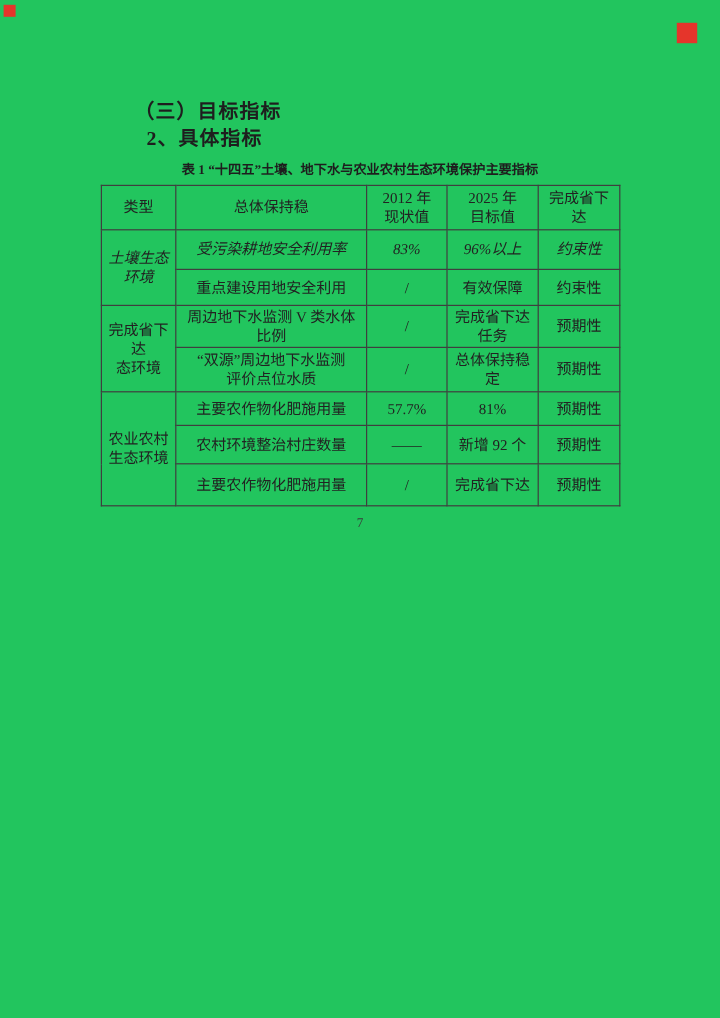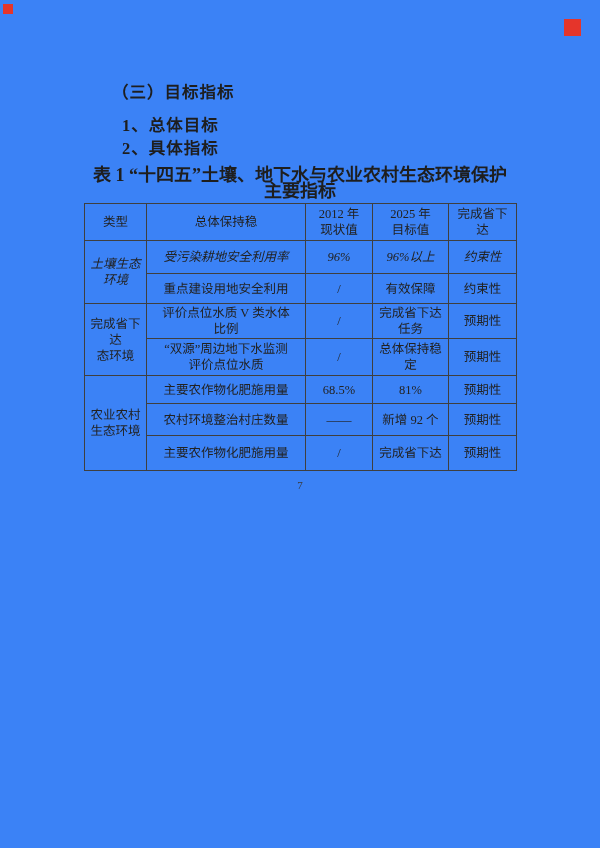--- a/index.html
+++ b/index.html
@@ -1,20 +1,20 @@
 <!DOCTYPE html>
 <html lang="zh-CN"><head>
 <meta charset="utf-8">
 <style>
   html, body { margin: 0; padding: 0; background: #ffffff; }
   .page {
     position: relative;
     width: 600px;
     height: 848px;
-    background: #3b82f6;
+    background: #22c55e;
     overflow: hidden;
     font-family: "Liberation Serif", "DejaVu Serif", serif;
     color: #1e1e1e;
   }
   .content { padding: 80px 88px 0 88px; }
 
   .red-mark { position: absolute; background: #e5352b; }
   .red-mark.tl { left: 3px; top: 4px; width: 10px; height: 10px; }
   .red-mark.tr { left: 564px; top: 19px; width: 17px; height: 17px; }
 
@@ -30,21 +30,21 @@
     font-size: 16.5px; font-weight: bold; line-height: 22px;
     margin: 1px 0 0 34px; letter-spacing: 1px;
   }
   p.body-para {
     font-size: 16.3px; line-height: 29.5px; margin: 7px 0 0 0;
     text-align: justify; text-indent: 2em;
   }
   p.body-para.second { margin-top: 0; }
 
   .table-title {
-    font-size: 18px; font-weight: bold; text-align: center;
+    font-size: 11px; font-weight: bold; text-align: center;
     line-height: 16px; margin: 7px 0 4px 0;
   }
   table.indicators {
     border-collapse: collapse;
     table-layout: fixed;
     width: 432px;
     margin-left: -4px;
     font-size: 12.5px;
     color: #222222;
   }
@@ -75,21 +75,20 @@
 
 <div class="page">
 
   <div class="red-mark tl"></div>
   <div class="red-mark tr"></div>
 
   <div class="content">
 
     <div class="h-section">（三）目标指标</div>
 
-    <div class="h-sub">1、总体目标</div>
 
 
 
     <div class="h-sub2">2、具体指标</div>
 
     <div class="table-title">表 1 “十四五”土壤、地下水与农业农村生态环境保护主要指标</div>
 
     <table class="indicators">
       <colgroup>
         <col style="width:62px">
@@ -107,53 +106,53 @@
           <th>2025 年
 目标值</th>
           <th>完成省下达</th>
         </tr>
       </thead>
       <tbody>
         <tr class="h33">
           <td rowspan="2">土壤生态
 环境</td>
           <td>受污染耕地安全利用率</td>
-          <td>96%</td>
+          <td>83%</td>
           <td>96%以上</td>
           <td>约束性</td>
         </tr>
         <tr class="h30">
           <td>重点建设用地安全利用</td>
           <td>/</td>
           <td>有效保障</td>
           <td>约束性</td>
         </tr>
         <tr class="h35">
           <td rowspan="2">完成省下达
 态环境</td>
-          <td>评价点位水质 V 类水体
+          <td>周边地下水监测 V 类水体
 比例</td>
           <td>/</td>
           <td>完成省下达
 任务</td>
           <td>预期性</td>
         </tr>
         <tr class="h37">
           <td>“双源”周边地下水监测
 评价点位水质</td>
           <td>/</td>
           <td>总体保持稳
 定</td>
           <td>预期性</td>
         </tr>
         <tr class="h28">
           <td rowspan="3">农业农村
 生态环境</td>
           <td>主要农作物化肥施用量</td>
-          <td>68.5%</td>
+          <td>57.7%</td>
           <td>81%</td>
           <td>预期性</td>
         </tr>
         <tr class="h32">
           <td>农村环境整治村庄数量</td>
           <td>——</td>
           <td>新增 92 个</td>
           <td>预期性</td>
         </tr>
         <tr class="h35">

